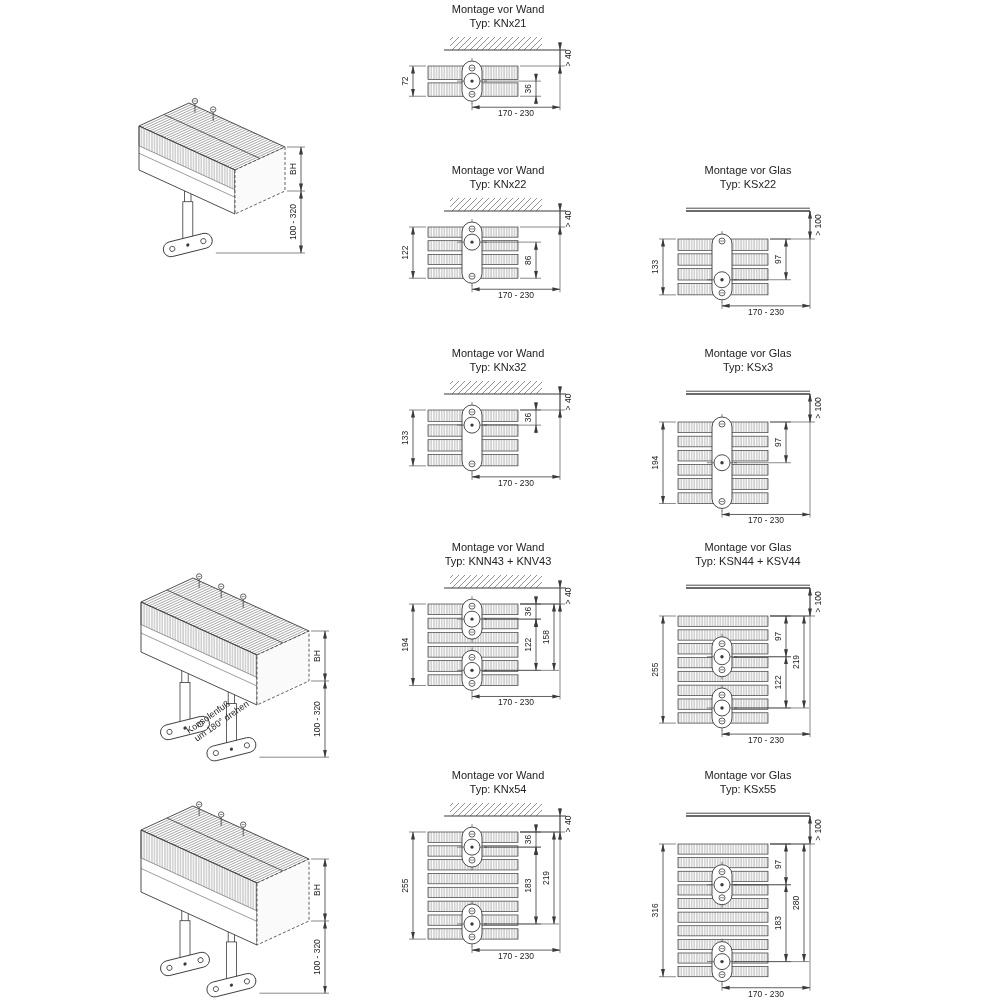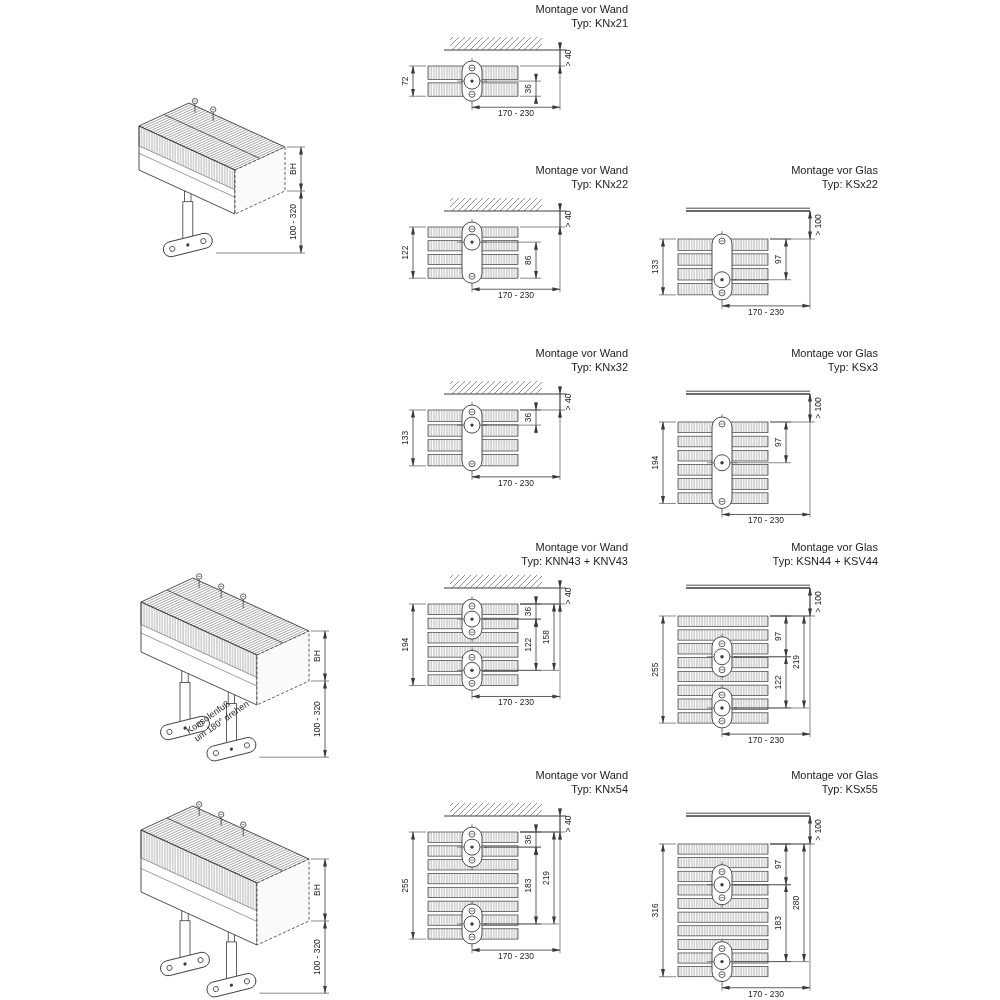--- a/index.html
+++ b/index.html
@@ -1,20 +1,20 @@
 <!DOCTYPE html>
 <html><head>
 <meta charset="utf-8">
 <style>
   *{margin:0;padding:0;box-sizing:border-box}
   html,body{background:#fff}
   body{font-family:"Liberation Sans",sans-serif;color:#222}
   .stage{position:relative;width:1000px;height:1000px;background:#fff;overflow:hidden}
   .panel{position:absolute;width:260px}
-  .pt{text-align:right;font-size:11px;line-height:14px;color:#222;white-space:nowrap}
+  .pt{text-align:center;font-size:11px;line-height:14px;color:#222;white-space:nowrap}
   .pdraw{margin-top:2px}
   .iso{position:absolute}
   svg{display:block}
   svg text{font-family:"Liberation Sans",sans-serif}
 </style>
 </head>
 <body>
 
 <div class="stage">
 

